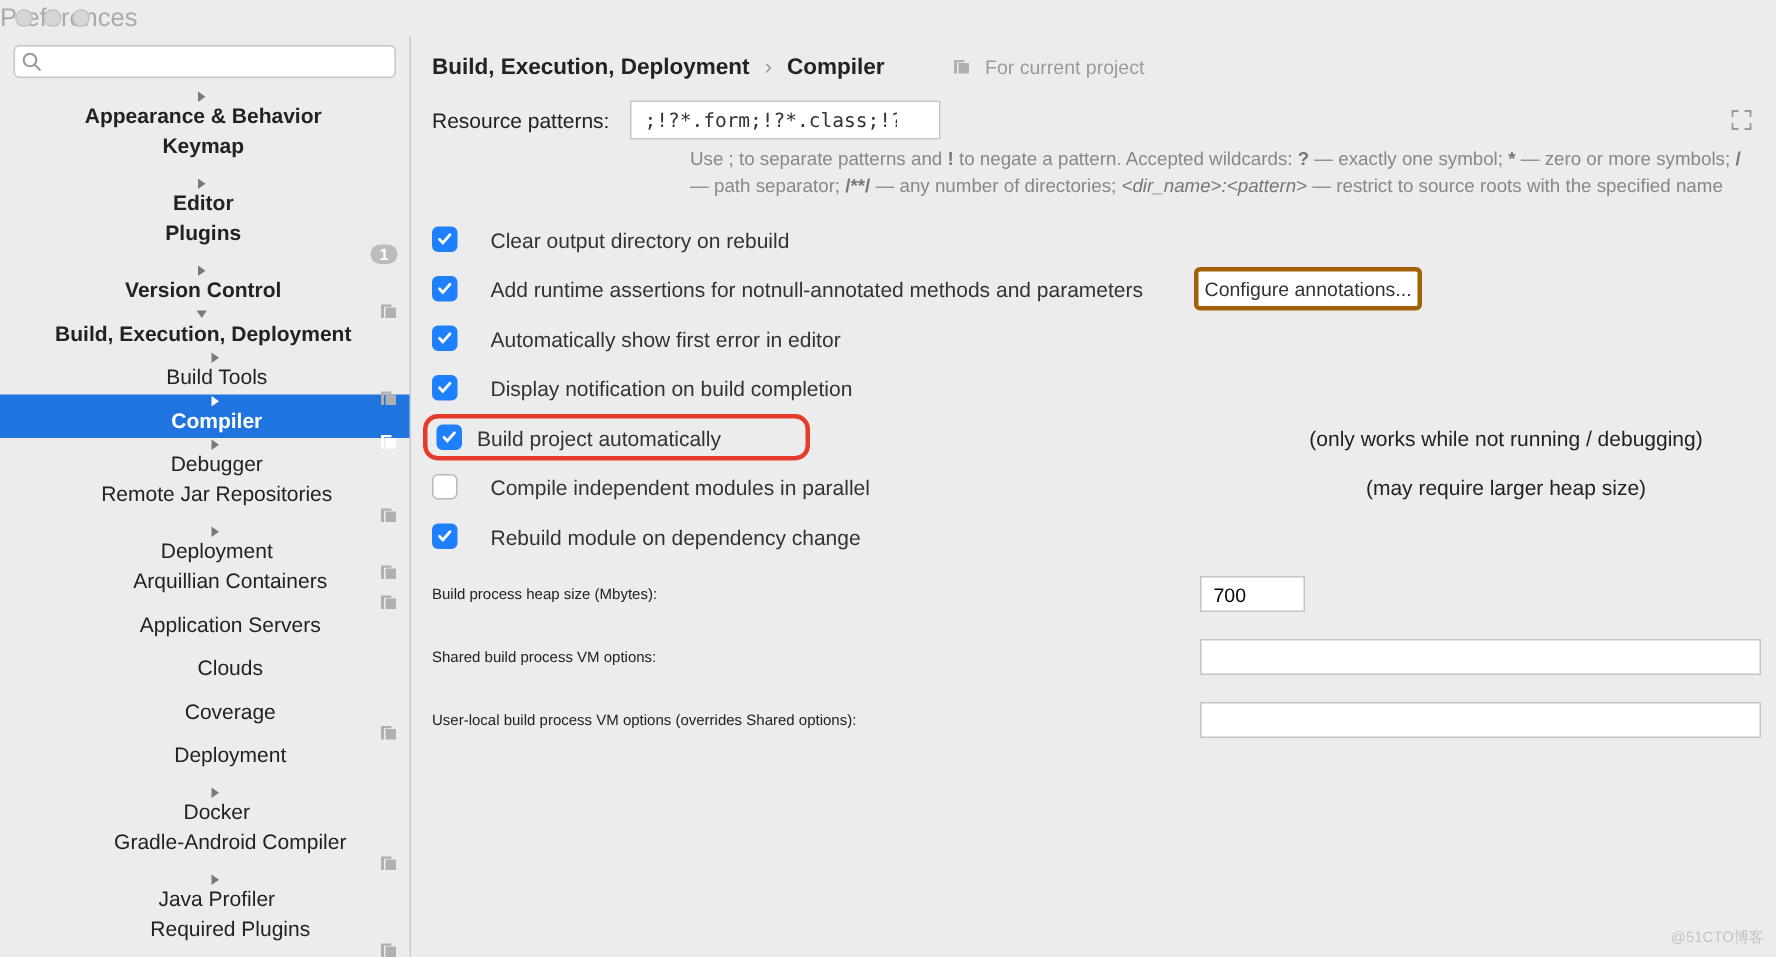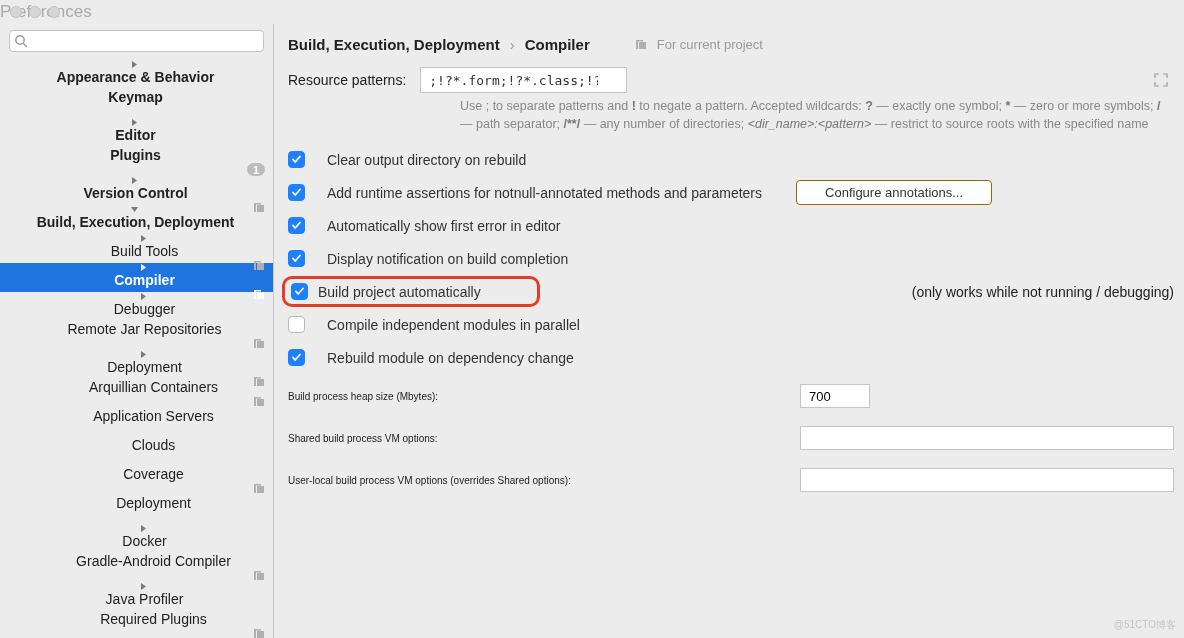--- a/index.html
+++ b/index.html
@@ -42,28 +42,28 @@
   .resource-input { flex: 1; height: 26px; border: 1px solid #c5c5c5; background: #fff; padding: 0 28px 0 8px; font-family: "Menlo", "Consolas", monospace; font-size: 13px; color: #333; position: relative; }
   .resource-wrap { position: relative; flex: 1; }
   .expand-icon { position: absolute; right: 6px; top: 6px; }
   .helper { color: #888; font-size: 12.5px; line-height: 1.45; margin: 4px 0 14px 172px; }
   .helper b { color: #777; }
   .helper i { color: #777; }
 
   .settings { display: flex; flex-direction: column; gap: 8px; }
   .cbrow { display: flex; align-items: center; gap: 22px; height: 25px; }
   .cbrow .lbl { font-size: 14px; }
-  .cbrow .note { margin-left: auto; font-size: 14px; color: #222; text-align: right; width: 340px;}
+  .cbrow .note { margin-left: auto; font-size: 14px; color: #222; text-align: center; width: 340px;}
   .cbrow .noteR { }
   .cb { width: 17px; height: 17px; border-radius: 4px; border: 1px solid #b8b8b8; background: #fff; display: inline-flex; align-items: center; justify-content: center; flex-shrink: 0; }
   .cb.checked { background: #1f80ff; border-color: #1f80ff; }
   .cb.checked svg path { stroke: #fff; }
   .hl { border: 3px solid #e63a2a; border-radius: 10px; padding: 4px 6px; margin: -4px -6px; display: inline-flex; align-items: center; gap: 10px; }
 
-  .btn { border: 1px solid #a16207; background: #fff; border-radius: 4px; padding: 4px 28px; font-size: 13px; color: #333; margin-left: 12px; }
+  .btn { border: 3px solid #a16207; background: #fff; border-radius: 4px; padding: 4px 4px; font-size: 13px; color: #333; margin-left: 12px; }
   .field-row { display: flex; align-items: center; height: 32px; margin-top: 10px; }
   .field-row .flabel { font-size: 10px; color: #222; width: 512px; flex-shrink: 0; }
   .field-row input { height: 24px; border: 1px solid #c5c5c5; background: #fff; padding: 0 8px; font-size: 13px; }
   .field-row input.small { width: 70px; }
   .field-row input.wide { width: 374px; }
 
   .watermark { position: absolute; right: 8px; bottom: 6px; font-size: 10px; color: rgba(120,120,120,0.35); }
 </style>
 </head>
 <body>
@@ -332,20 +332,21 @@
                   <path d="M2 5.5 L4.2 8 L9 2.5" fill="none" stroke="#fff" stroke-width="1.8" stroke-linecap="round"></path>
                 </svg>
               </span>
             <span class="lbl" style="padding-right:50px;">Build project automatically</span>
           </span>
           <span class="note noteR">(only works while not running / debugging)</span>
         </div>
         <div class="cbrow">
           <span class="cb"></span>
           <span class="lbl">Compile independent modules in parallel</span>
+          <span class="note">(may require larger heap size)</span>
         </div>
         <div class="cbrow">
           <span class="cb checked">
               <svg width="11" height="11" viewBox="0 0 11 11">
                 <path d="M2 5.5 L4.2 8 L9 2.5" fill="none" stroke="#fff" stroke-width="1.8" stroke-linecap="round"></path>
               </svg>
             </span>
           <span class="lbl">Rebuild module on dependency change</span>
         </div>
       </div>

